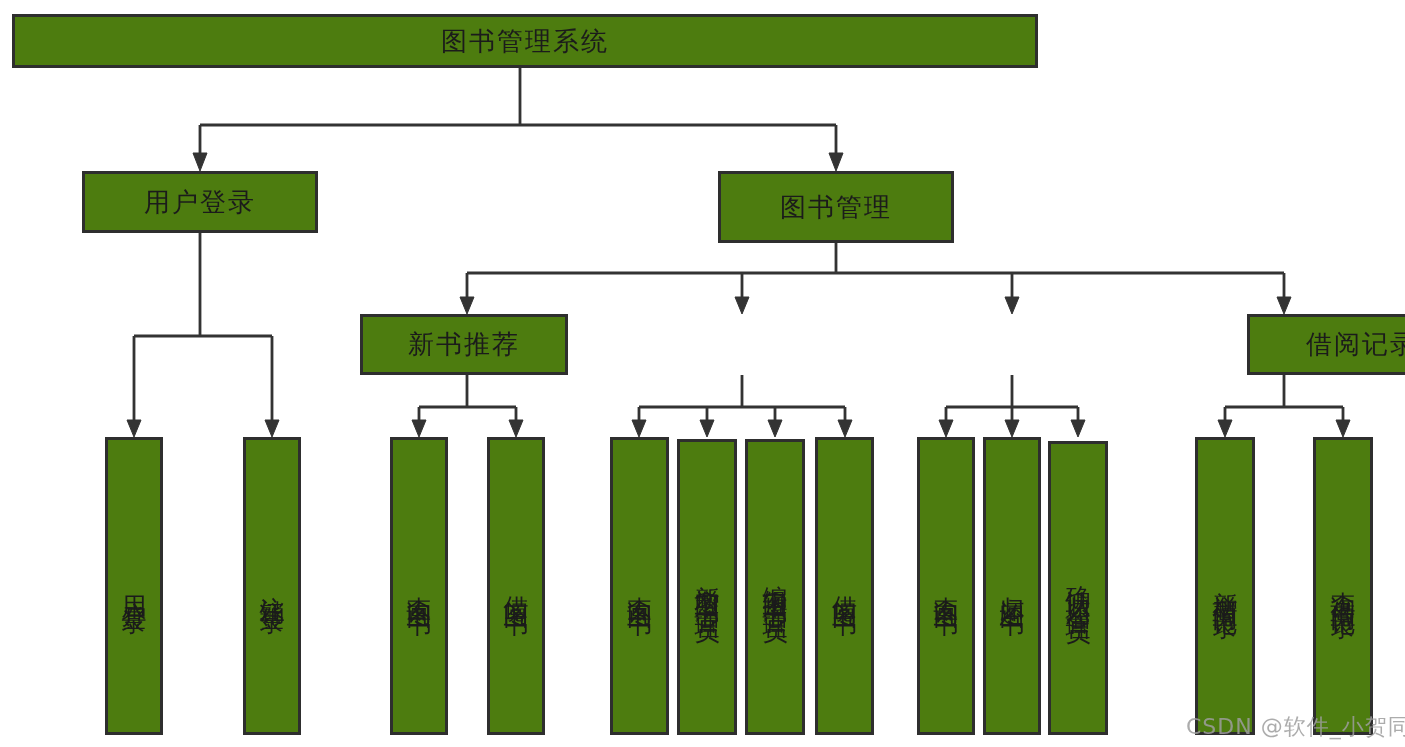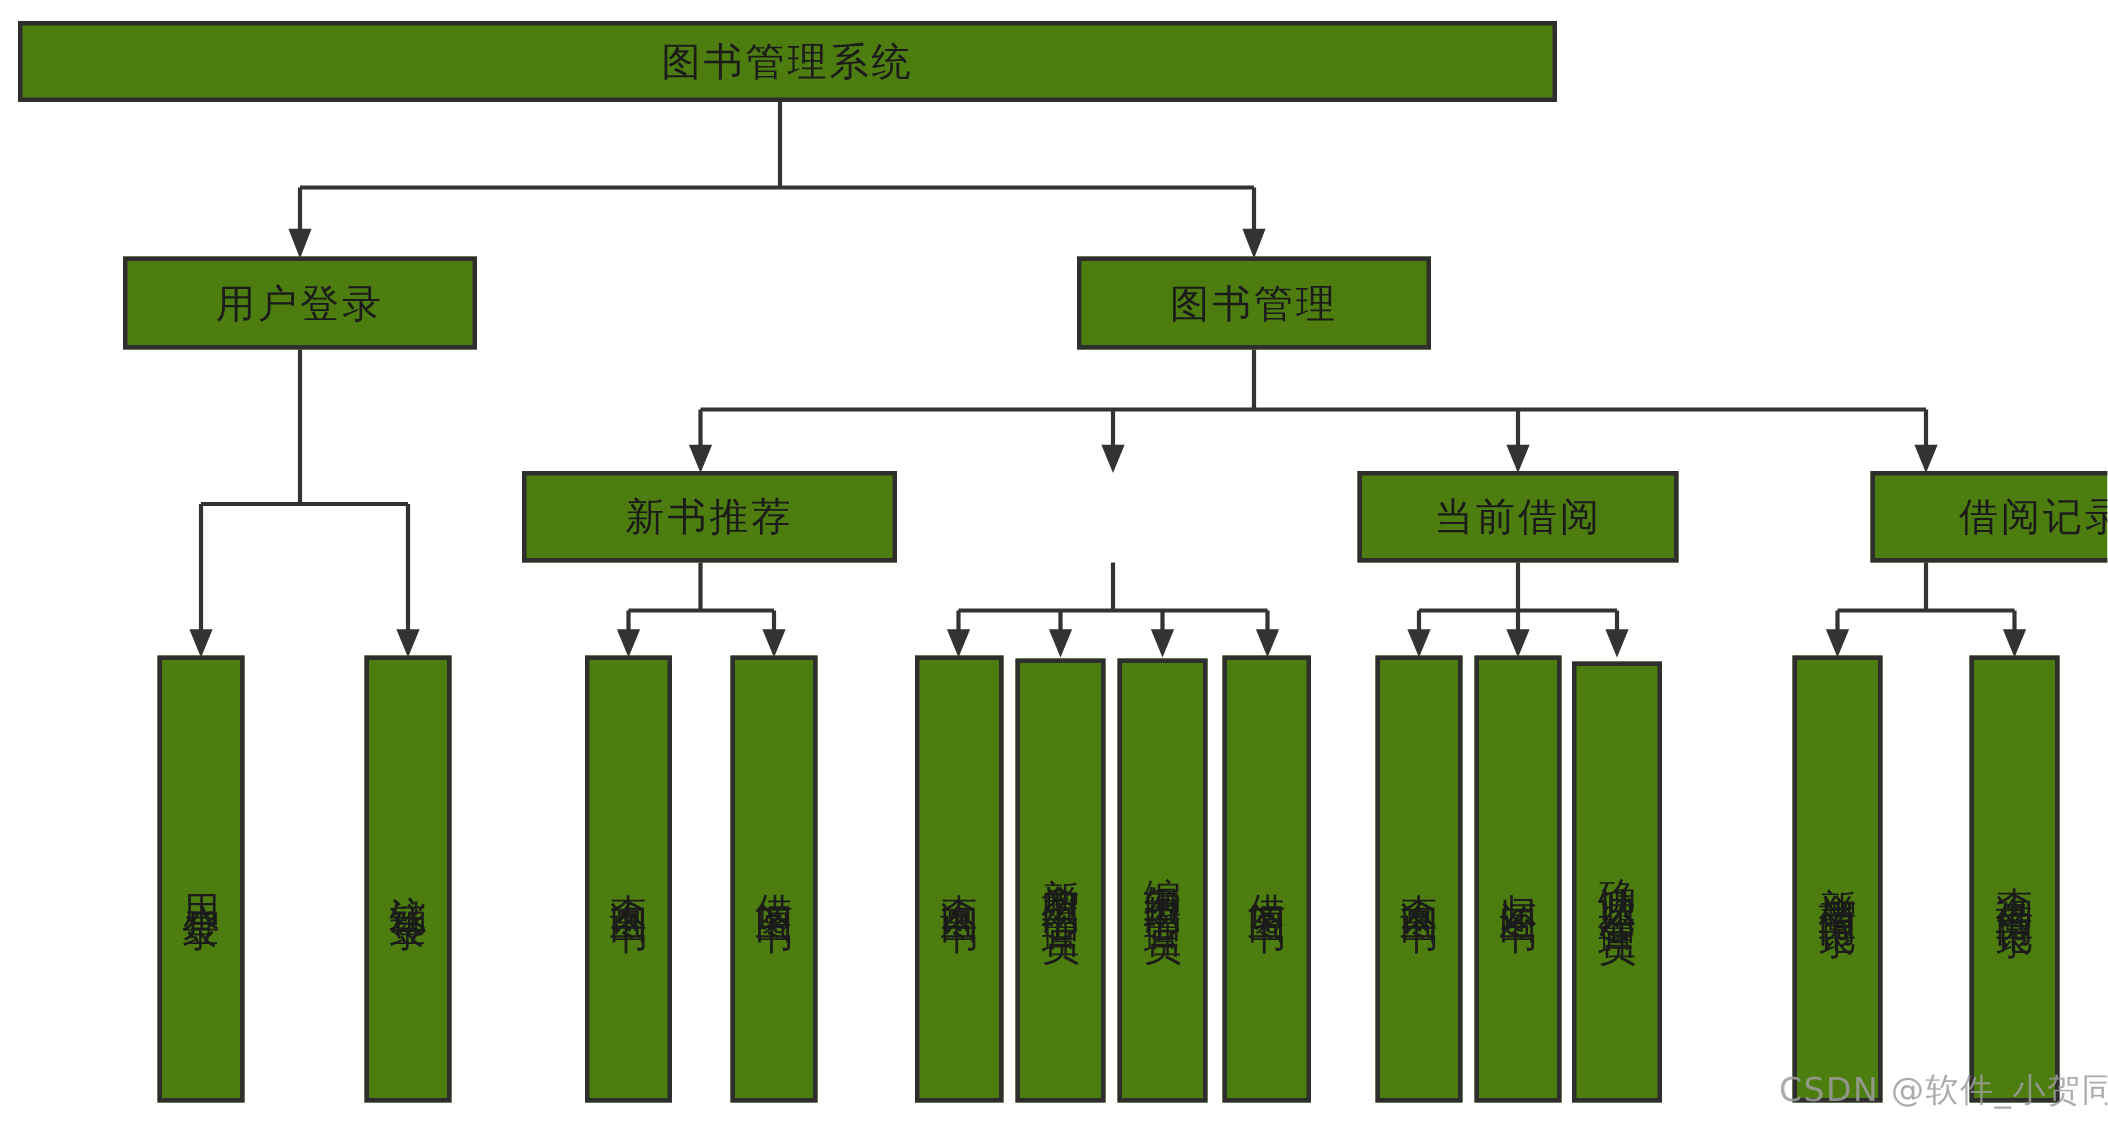--- a/index.html
+++ b/index.html
@@ -58,24 +58,23 @@
       <polygon class="arrow" points="1005,420 1019,420 1012,437"></polygon>
       <polygon class="arrow" points="1071,420 1085,420 1078,437"></polygon>
       <polygon class="arrow" points="1218,420 1232,420 1225,437"></polygon>
       <polygon class="arrow" points="1336,420 1350,420 1343,437"></polygon>
     </g>
   </svg>
 
   <div class="node h" style="left:12px;top:14px;width:1026px;height:54px;">图书管理系统</div>
 
   <div class="node h" style="left:82px;top:171px;width:236px;height:62px;">用户登录</div>
-  <div class="node h" style="left:718px;top:171px;width:236px;height:62px;">图书管理</div>
+  <div class="node h" style="left:718px;top:171px;width:236px;height:72px;">图书管理</div>
 
-  <div class="node h" style="left:348px;top:314px;width:250px;height:61px;">新书推荐</div>
-  <div class="node h" style="left:905px;top:314px;width:214px;height:61px;">当前借阅</div>
+  <div class="node h" style="left:360px;top:314px;width:208px;height:61px;">新书推荐</div>
   <div class="node h" style="left:1247px;top:314px;width:230px;height:61px;">借阅记录</div>
 
   <div class="node v" style="left:105px;top:437px;width:58px;height:298px;">用户登录</div>
   <div class="node v" style="left:243px;top:437px;width:58px;height:298px;">注销登录</div>
 
   <div class="node v" style="left:390px;top:437px;width:58px;height:298px;">查询图书</div>
   <div class="node v" style="left:487px;top:437px;width:58px;height:298px;">借阅图书</div>
 
   <div class="node v" style="left:610px;top:437px;width:59px;height:298px;">查询图书</div>
   <div class="node v" style="left:677px;top:439px;width:60px;height:296px;">新增图书（管理员）</div>

